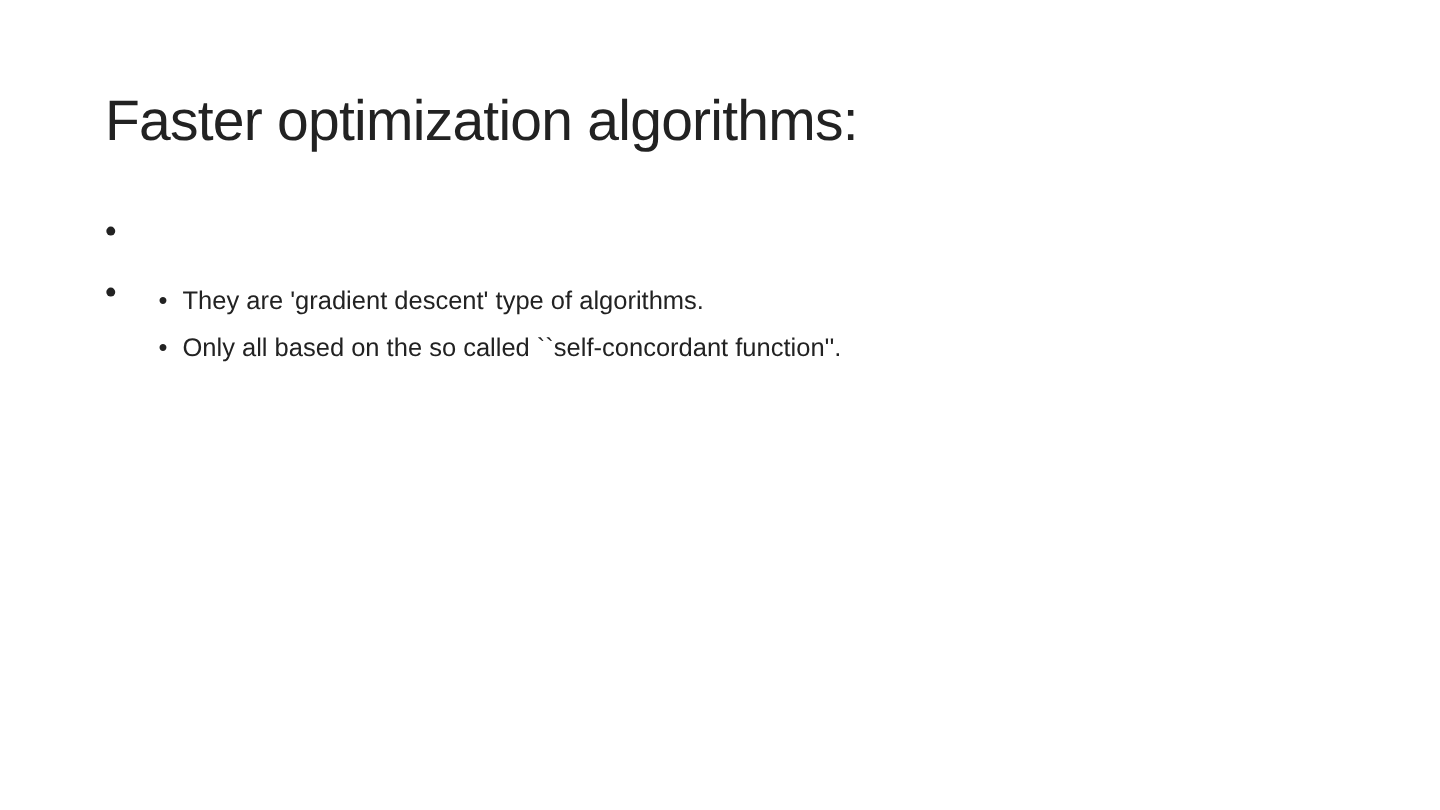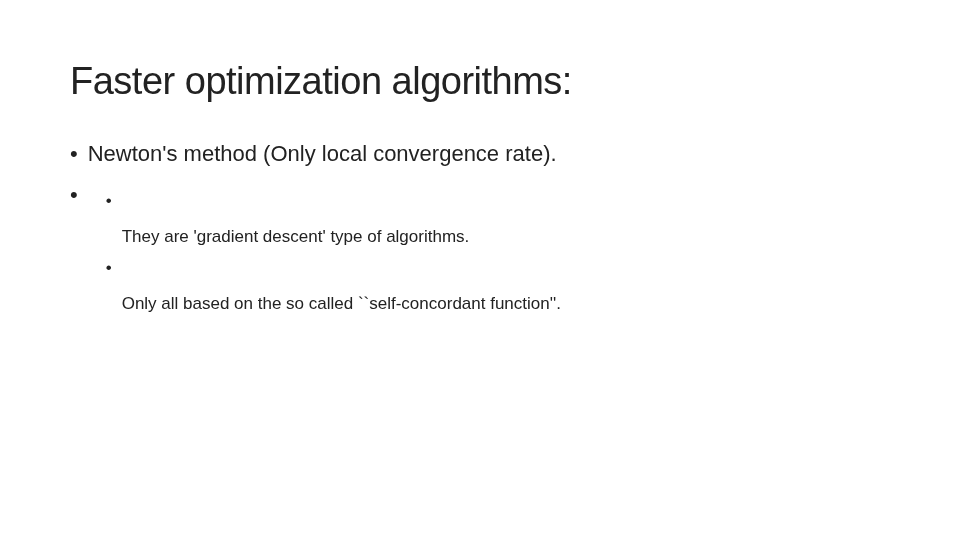--- a/index.html
+++ b/index.html
@@ -77,33 +77,31 @@
 
     .sub-bullet-dot {
       margin-right: 10px;
       font-size: 17px;
       line-height: 1.5;
       flex-shrink: 0;
     }
 
     .sub-bullet-text {
       line-height: 1.5;
-      margin-top: 36px;
     }
   </style>
 </head>
 <body>
 
 <div class="slide">
   <h1 class="slide-title">Faster optimization algorithms:</h1>
 
   <ul class="main-bullets">
     <li>
       <span class="bullet-dot">•</span>
-      <span class="bullet-text">Newton's method (Only local convergence rate).</span>
     </li>
     <li>
       <span class="bullet-dot">•</span>
       <div>
         <ul class="sub-bullets">
           <li>
             <span class="sub-bullet-dot">•</span>
             <span class="sub-bullet-text">They are 'gradient descent' type of algorithms.</span>
           </li>
           <li>

